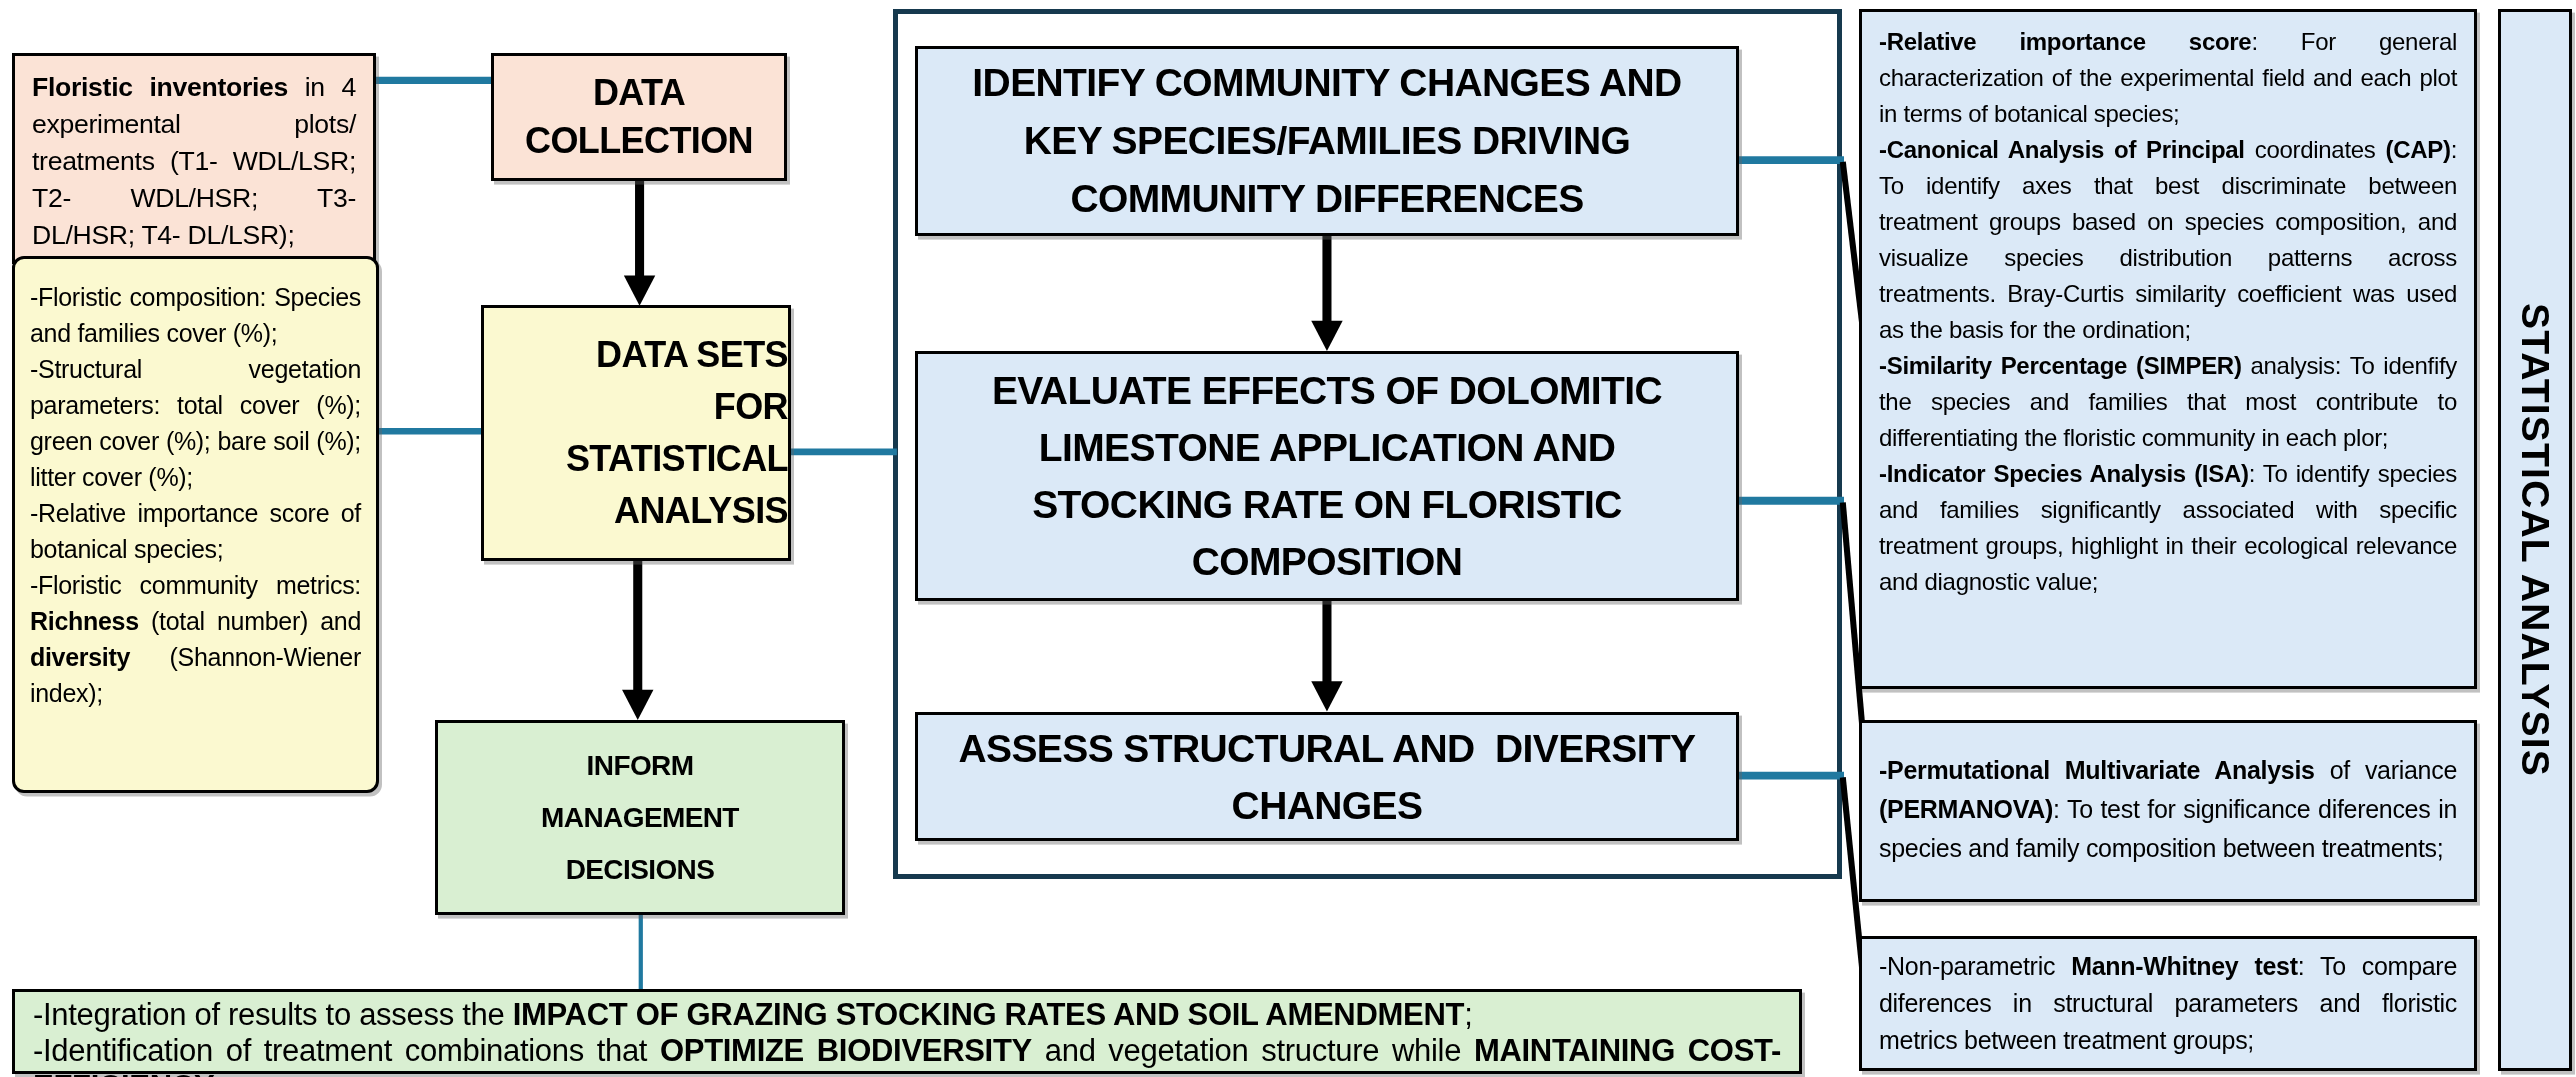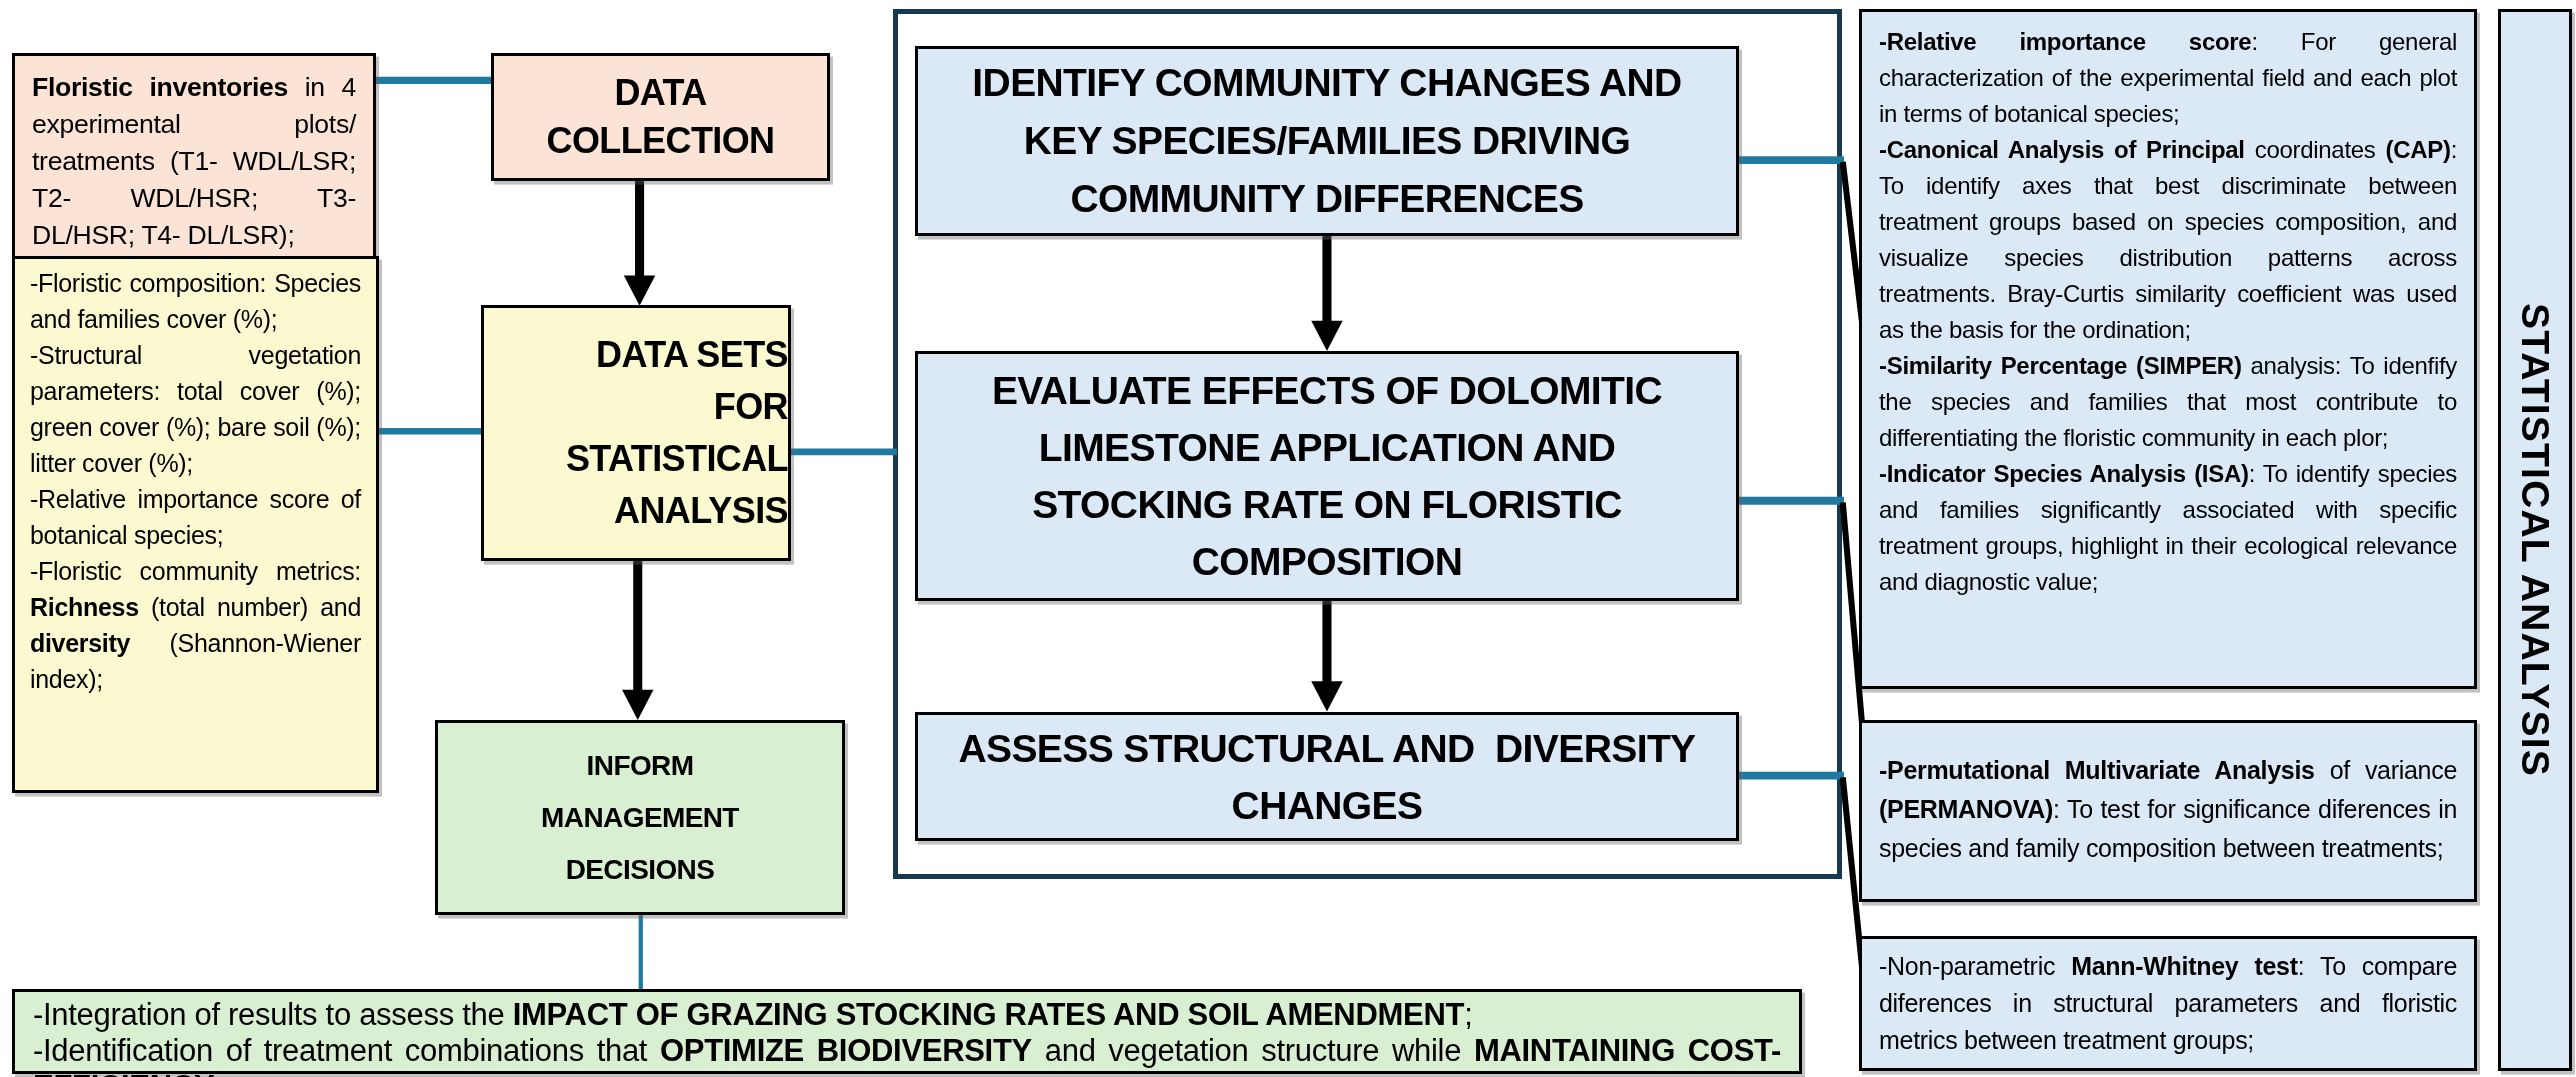--- a/index.html
+++ b/index.html
@@ -59,26 +59,26 @@
     <line x1="3050" y1="832" x2="3090" y2="1292" style="stroke:var(--box-border);stroke-width:10"></line>
 
     <line x1="2877" y1="1284" x2="3052" y2="1284" style="stroke:var(--teal-line);stroke-width:13"></line>
     <line x1="3050" y1="1287" x2="3090" y2="1682" style="stroke:var(--box-border);stroke-width:10"></line>
   </svg>
 
   <div class="box peach bodytext" style="left:12px;top:12px;width:364px;height:211px;padding:13.3px 17px;font-size:26.6px;line-height:37px;">
       <div class="para"><span class="bold">Floristic inventories</span><span> in 4 experimental plots/ treatments (T1- WDL/LSR; T2- WDL/HSR; T3- DL/HSR; T4- DL/LSR);</span></div>
     </div>
 
-  <div class="box peach header" style="left:491px;top:12px;width:339px;height:128px;font-size:36px;line-height:48px;">
+  <div class="box peach header" style="left:491px;top:12px;width:296px;height:128px;font-size:36px;line-height:48px;">
       <div class="hline">DATA</div>
       <div class="hline">COLLECTION</div>
     </div>
 
-  <div class="box yellow bodytext" style="left:12px;top:256px;width:367px;height:537px;padding:6px 15px;font-size:25px;line-height:36px;">
+  <div class="box yellow bodytext" style="left:12px;top:256px;width:367px;height:537px;padding:20px 15px;font-size:25px;line-height:36px;border-radius:12px;">
       <div class="para"><span>-Floristic composition: Species and families cover (%);</span></div>
       <div class="para"><span>-Structural vegetation parameters: total cover (%); green cover (%); bare soil (%); litter cover (%);</span></div>
       <div class="para"><span>-Relative importance score of botanical species;</span></div>
       <div class="para"><span>-Floristic community metrics: </span><span class="bold">Richness</span><span> (total number) and </span><span class="bold">diversity</span><span> (Shannon-Wiener index);</span></div>
     </div>
 
   <div class="box yellow header" style="left:481px;top:305px;width:310px;height:256px;font-size:36px;line-height:52px;text-align:right;">
       <div class="hline">DATA SETS</div>
       <div class="hline">FOR</div>
       <div class="hline">STATISTICAL</div>

